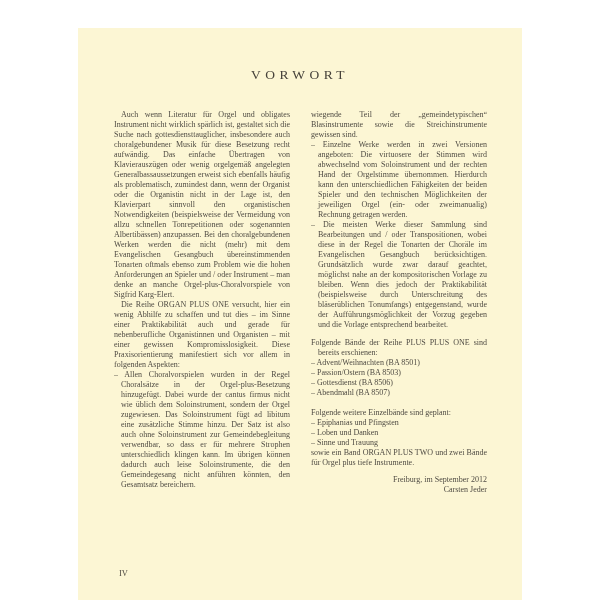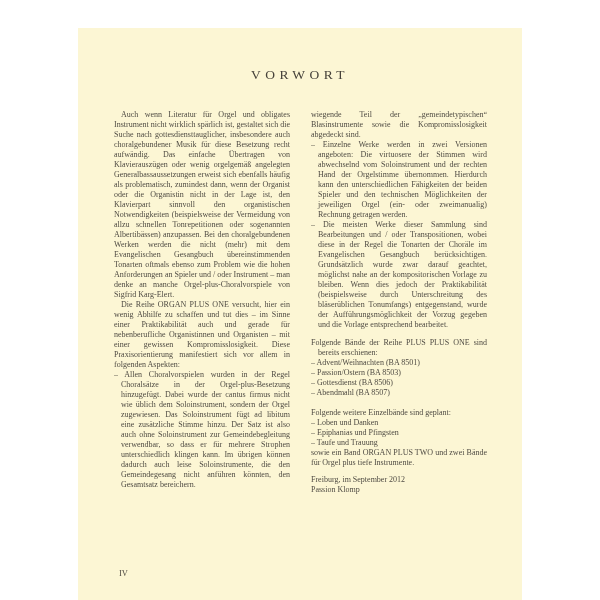--- a/index.html
+++ b/index.html
@@ -52,21 +52,21 @@
     color: var(--text, #4f4b43);
     hyphens: auto;
     -webkit-hyphens: auto;
   }
   .col p { margin: 0; }
   .para-indent { text-indent: 7px; }
   .hang { padding-left: 7px; text-indent: -7px; }
   .vol { text-align: left; }
   .gap-sm { margin-top: 8px !important; }
   .gap-md { margin-top: 10px !important; }
-  .signoff { margin-top: 7px !important; }
+  .signoff { text-align: right; margin-top: 7px !important; }
   .page-number {
     position: absolute;
     left: 41px;
     top: 540px;
     font-size: 8.5px;
     color: var(--text, #4f4b43);
     text-align: right;
   }
 </style>
 </head>
@@ -79,41 +79,41 @@
 
     <div class="columns">
 
       <div class="col">
         <p class="para-indent">Auch wenn Literatur für Orgel und obligates Instrument nicht wirklich spärlich ist, gestaltet sich die Suche nach gottesdiensttauglicher, insbesondere auch choralgebundener Musik für diese Besetzung recht aufwändig. Das einfache Übertragen von Klavierauszügen oder wenig orgelgemäß angelegten Generalbassaussetzungen erweist sich ebenfalls häufig als problematisch, zumindest dann, wenn der Organist oder die Organistin nicht in der Lage ist, den Klavierpart sinnvoll den organistischen Notwendigkeiten (beispielsweise der Vermeidung von allzu schnellen Tonrepetitionen oder sogenannten Albertibässen) anzupassen. Bei den choralgebundenen Werken werden die nicht (mehr) mit dem Evangelischen Gesangbuch übereinstimmenden Tonarten oftmals ebenso zum Problem wie die hohen Anforderungen an Spieler und / oder Instrument – man denke an manche Orgel-plus-Choralvorspiele von Sigfrid Karg-Elert.</p>
         <p class="para-indent">Die Reihe ORGAN PLUS ONE versucht, hier ein wenig Abhilfe zu schaffen und tut dies – im Sinne einer Praktikabilität auch und gerade für nebenberufliche Organistinnen und Organisten – mit einer gewissen Kompromisslosigkeit. Diese Praxisorientierung manifestiert sich vor allem in folgenden Aspekten:</p>
         <p class="hang">– Allen Choralvorspielen wurden in der Regel Choralsätze in der Orgel-plus-Besetzung hinzugefügt. Dabei wurde der cantus firmus nicht wie üblich dem Soloinstrument, sondern der Orgel zugewiesen. Das Soloinstrument fügt ad libitum eine zusätzliche Stimme hinzu. Der Satz ist also auch ohne Soloinstrument zur Gemeindebegleitung verwendbar, so dass er für mehrere Strophen unterschiedlich klingen kann. Im übrigen können dadurch auch leise Soloinstrumente, die den Gemeindegesang nicht anführen könnten, den Gesamtsatz bereichern.</p>
       </div>
 
       <div class="col">
-        <p>wiegende Teil der „gemeindetypischen“ Blasinstrumente sowie die Kompromisslosigkeit abgedeckt sind.</p>
+        <p>wiegende Teil der „gemeindetypischen“ Blasinstrumente sowie die Streichinstrumente gewissen sind.</p>
         <p class="hang">– Einzelne Werke werden in zwei Versionen angeboten: Die virtuosere der Stimmen wird abwechselnd vom Soloinstrument und der rechten Hand der Orgelstimme übernommen. Hierdurch kann den unterschiedlichen Fähigkeiten der beiden Spieler und den technischen Möglichkeiten der jeweiligen Orgel (ein- oder zweimanualig) Rechnung getragen werden.</p>
         <p class="hang">– Die meisten Werke dieser Sammlung sind Bearbeitungen und / oder Transpositionen, wobei diese in der Regel die Tonarten der Choräle im Evangelischen Gesangbuch berücksichtigen. Grundsätzlich wurde zwar darauf geachtet, möglichst nahe an der kompositorischen Vorlage zu bleiben. Wenn dies jedoch der Praktikabilität (beispielsweise durch Unterschreitung des bläserüblichen Tonumfangs) entgegenstand, wurde der Aufführungsmöglichkeit der Vorzug gegeben und die Vorlage entsprechend bearbeitet.</p>
 
         <p class="hang gap-sm">Folgende Bände der Reihe PLUS PLUS ONE sind bereits erschienen:</p>
         <div>
           <p class="vol">– Advent/Weihnachten (BA 8501)</p>
           <p class="vol">– Passion/Ostern (BA 8503)</p>
           <p class="vol">– Gottesdienst (BA 8506)</p>
           <p class="vol">– Abendmahl (BA 8507)</p>
         </div>
 
         <p class="vol gap-md">Folgende weitere Einzelbände sind geplant:</p>
         <div>
+          <p class="vol">– Epiphanias und Pfingsten</p>
           <p class="vol">– Loben und Danken</p>
-          <p class="vol">– Epiphanias und Pfingsten</p>
-          <p class="vol">– Taufe und Trauung</p>
+          <p class="vol">– Sinne und Trauung</p>
         </div>
         <p>sowie ein Band ORGAN PLUS TWO und zwei Bände für Orgel plus tiefe Instrumente.</p>
 
         <p class="signoff">Freiburg, im September 2012</p>
-        <p class="signoff" style="margin-top:0 !important;">Passion Klomp</p>
+        <p class="signoff" style="margin-top:0 !important;">Carsten Jeder</p>
       </div>
 
     </div>
 
     <div class="page-number">IV</div>
   </div>
 </div>
 
 </body></html>

